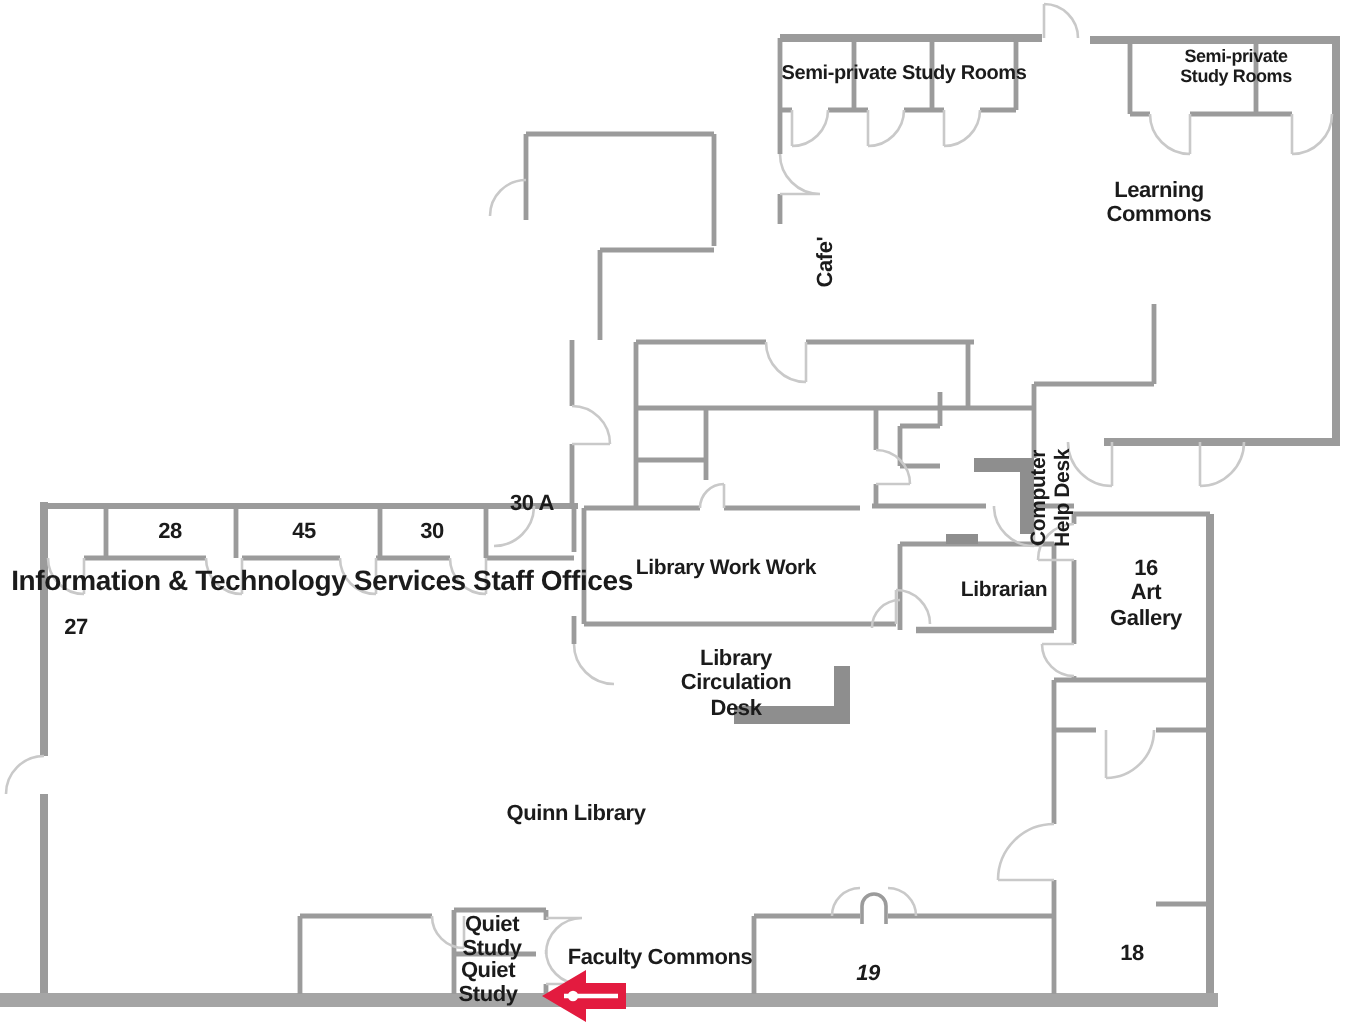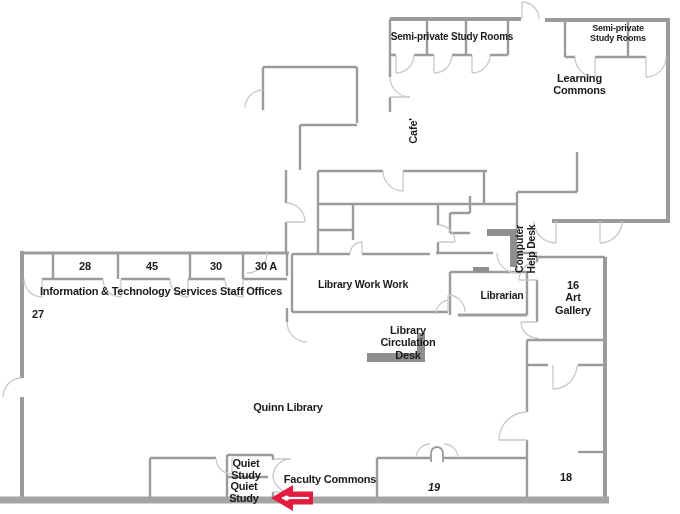--- a/index.html
+++ b/index.html
@@ -9,21 +9,21 @@
   }
   .plan svg { position:absolute; left:0; top:0; }
   .lbl {
     position:absolute; transform:translate(-50%,-50%);
     font-weight:bold; color:#1b1b1b; font-size:11px; line-height:1.12;
     text-align:center; white-space:pre-line; letter-spacing:-0.2px;
   }
   .s105 { font-size:10.5px; }
   .s10  { font-size:10px; }
   .s9   { font-size:9px; }
-  .s95  { font-size:11px; }
+  .s95  { font-size:14px; }
   .vert { transform:translate(-50%,-50%) rotate(-90deg); }
 </style>
 </head>
 <body>
 
 <div class="plan">
 
   <svg width="680" height="514" viewBox="0 0 680 514">
 
     <g fill="none" stroke="#9b9b9b" stroke-width="4">
@@ -130,40 +130,40 @@
 
     <g>
       <polygon points="271,498 293,485 293,491.5 313,491.5 313,504.5 293,504.5 293,511" fill="#e31b3f"></polygon>
       <line x1="282" y1="498" x2="309" y2="498" stroke="#ffffff" stroke-width="2.2"></line>
       <circle cx="286.5" cy="498" r="2.6" fill="#ffffff"></circle>
     </g>
   </svg>
 
   <div class="lbl s10" style="left:452px; top:37px;">Semi-private Study Rooms</div>
   <div class="lbl s9" style="left:618px; top:33px;">Semi-private Study Rooms</div>
-  <div class="lbl" style="left:556px; top:84px;padding-left:47px;">Learning Commons</div>
+  <div class="lbl" style="left:556px; top:102px;padding-left:47px;">Learning Commons</div>
   <div class="lbl vert" style="left:413px; top:131px;">Cafe'</div>
   <div class="lbl vert s105" style="left:526px; top:249px;">Computer
 Help Desk</div>
   <div class="lbl s105" style="left:363px; top:285px;">Library Work Work</div>
   <div class="lbl s105" style="left:488px; top:296px;margin-left:14px;">Librarian</div>
   <div class="lbl" style="left:573px; top:297px;">16
 Art
 Gallery</div>
-  <div class="lbl" style="left:408px; top:342px;">Library
+  <div class="lbl" style="left:368px; top:342px;">Library
 Circulation
 Desk</div>
   <div class="lbl" style="left:288px; top:407px;">Quinn Library</div>
   <div class="lbl" style="left:566px; top:477px;">18</div>
   <div class="lbl" style="left:434px; top:487px;font-style:italic;">19</div>
   <div class="lbl" style="left:330px; top:479px;">Faculty Commons</div>
   <div class="lbl" style="left:246px; top:469px;">Quiet
 Study</div>
   <div class="lbl" style="left:244px; top:492px;">Quiet
 Study</div>
   <div class="lbl" style="left:38px;  top:266px;margin-top:48px;">27</div>
   <div class="lbl" style="left:85px;  top:266px;">28</div>
   <div class="lbl" style="left:152px; top:266px;">45</div>
   <div class="lbl" style="left:216px; top:266px;">30</div>
-  <div class="lbl" style="left:266px; top:266px;">30 A</div>
+  <div class="lbl" style="left:266px; top:252px;">30 A</div>
   <div class="lbl s95" style="left:161px; top:291px; white-space:nowrap;">Information &amp; Technology Services Staff Offices</div>
 
 </div>
 
 </body></html>

